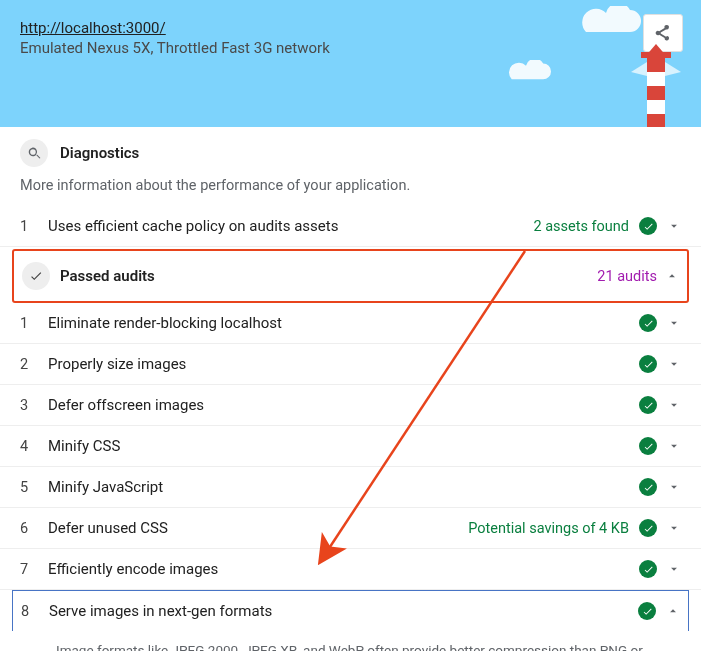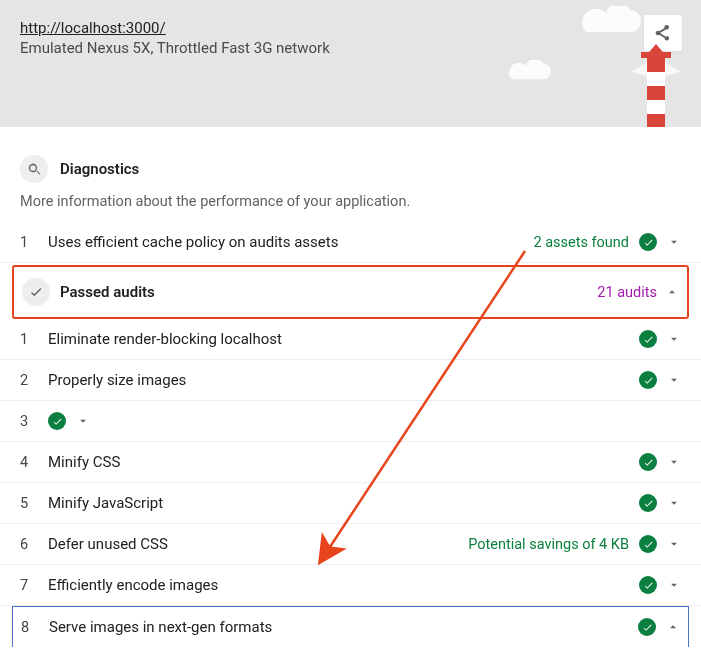--- a/index.html
+++ b/index.html
@@ -3,21 +3,21 @@
 <meta charset="utf-8">
 <style>
   * { box-sizing: border-box; margin: 0; padding: 0; }
   body {
     font-family: Roboto, "Helvetica Neue", Arial, sans-serif;
     background: #fff;
     color: #212121;
     width: 701px;
   }
   .header {
-    background: #e5e5e5;
+    background: #7dd3fc;
     padding: 18px 20px 70px 20px;
     position: relative;
     overflow: hidden;
   }
   .url {
     font-size: 15px;
     text-decoration: underline;
     color: #212121;
   }
   .env {
@@ -47,21 +47,21 @@
   }
   .cloud {
     position: absolute;
     fill: #fff;
     opacity: 0.9;
   }
   .content { padding: 0 0 20px 0; }
   .section-head {
     display: flex;
     align-items: center;
-    padding: 28px 20px 4px 20px;
+    padding: 12px 20px 4px 20px;
     gap: 12px;
   }
   .section-icon-wrap {
     width: 28px; height: 28px;
     border-radius: 50%;
     background: #eee;
     display: flex; align-items: center; justify-content: center;
   }
   .section-icon-wrap svg { width: 15px; height: 15px; fill: #5f6368; }
   .section-title { font-weight: 600; font-size: 15px; }
@@ -228,20 +228,21 @@
           <svg viewBox="0 0 24 24">
             <path d="M9 16.17l-3.88-3.88L3.7 13.7 9 19l12-12-1.41-1.42z"></path>
           </svg>
         </span>
         <svg class="chev" viewBox="0 0 24 24">
           <path d="M7 10l5 5 5-5z"></path>
         </svg>
       </div>
       <div class="audit-row">
         <span class="num">3</span>
+        <span class="label">Defer offscreen images</span>
         <span class="check-circle">
           <svg viewBox="0 0 24 24">
             <path d="M9 16.17l-3.88-3.88L3.7 13.7 9 19l12-12-1.41-1.42z"></path>
           </svg>
         </span>
         <svg class="chev" viewBox="0 0 24 24">
           <path d="M7 10l5 5 5-5z"></path>
         </svg>
       </div>
       <div class="audit-row">

